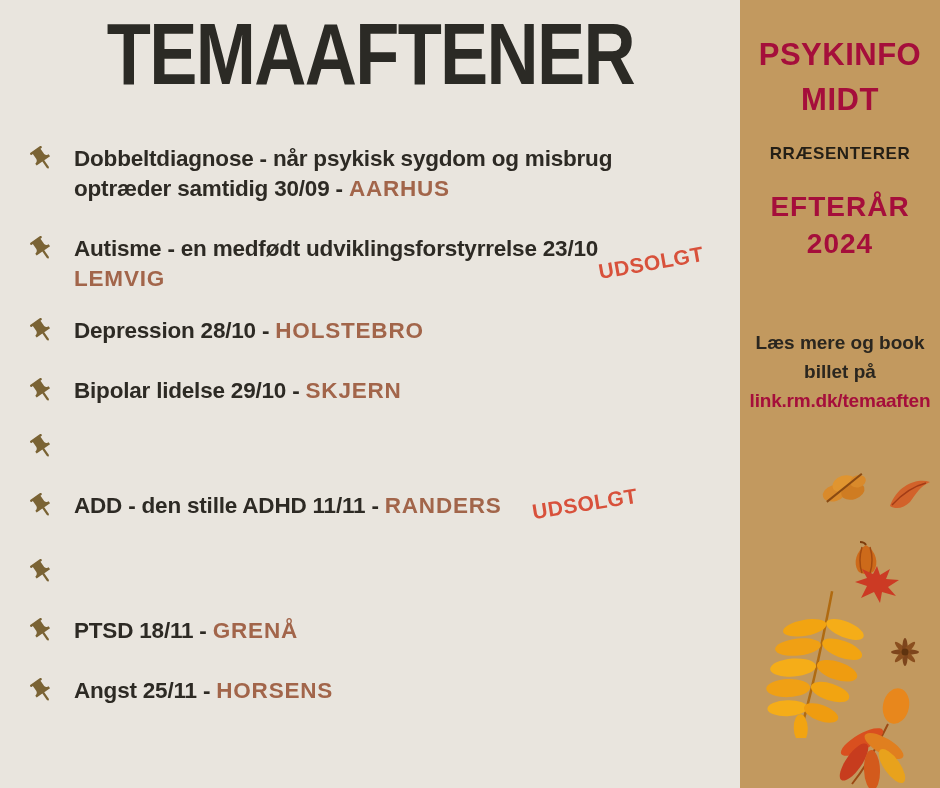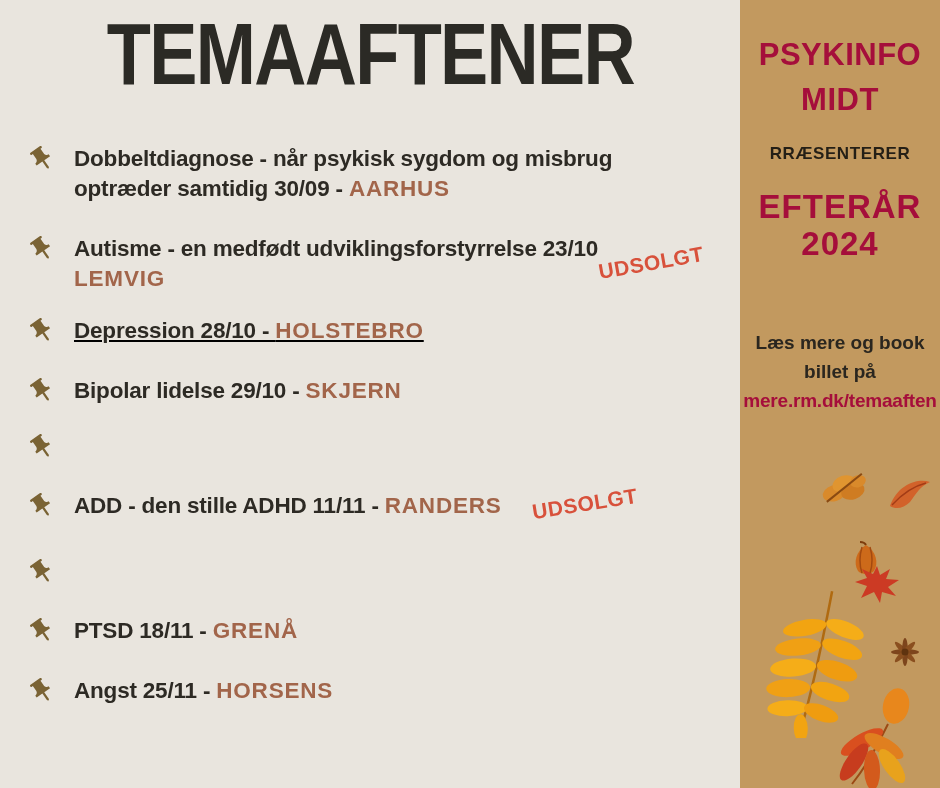--- a/index.html
+++ b/index.html
@@ -49,28 +49,28 @@
   .brand{
     color:var(--crimson);font-weight:800;font-size:31px;line-height:45px;
     letter-spacing:.5px;
     margin-top:8px;
   }
   .presents{
     margin-top:22px;color:var(--sidebar-ink);font-weight:700;font-size:17px;
     letter-spacing:.6px;
   }
   .season{
-    margin-top:24px;color:var(--crimson);font-weight:800;font-size:33px;line-height:37px;
+    margin-top:24px;color:var(--crimson);font-weight:800;font-size:28px;line-height:37px;
     letter-spacing:1px;
   }
   .booking{margin-top:66px;font-size:19px;line-height:29px;color:#2a261f;font-weight:600;}
   .booking-link{color:var(--crimson);font-weight:700;letter-spacing:-.2px;cursor:pointer;text-decoration:none;display:block;}
   .leaf{position:absolute;}
   
-  .event-row:nth-child(3){margin-top:-8px;text-decoration:underline;}
+  .event-row:nth-child(3){margin-top:-8px;}
   .event-row:nth-child(5){margin-top:-4px;}
   .event-row:nth-child(7){margin-top:6px;}
 </style>
 </head>
 <body>
 
 <div class="poster">
 
   <div class="main">
     <div class="title-wrap">
@@ -167,21 +167,21 @@
       <div>MIDT</div>
     </div>
     <div class="presents">RRÆSENTERER</div>
     <div class="season">
       <div>EFTERÅR</div>
       <div>2024</div>
     </div>
     <div class="booking">
       <div>Læs mere og book</div>
       <div>billet på</div>
-      <a class="booking-link">mere.rm.dk/temaaften</a>
+      <a class="booking-link">link.rm.dk/temaaften</a>
     </div>
 
     <svg class="leaf" style="left:76px;top:464px" width="56" height="52" viewBox="0 0 56 52">
       <g transform="rotate(-18 28 26)">
         <ellipse cx="18" cy="26" rx="12" ry="8" fill="#d98a2b"></ellipse>
         <ellipse cx="30" cy="20" rx="12" ry="8" fill="#e09530"></ellipse>
         <ellipse cx="36" cy="30" rx="12" ry="8" fill="#cf7c22"></ellipse>
         <ellipse cx="44" cy="22" rx="8" ry="6" fill="#d98a2b"></ellipse>
         <path d="M8 32 L50 16" stroke="#8a4a12" stroke-width="2" fill="none"></path>
       </g>

